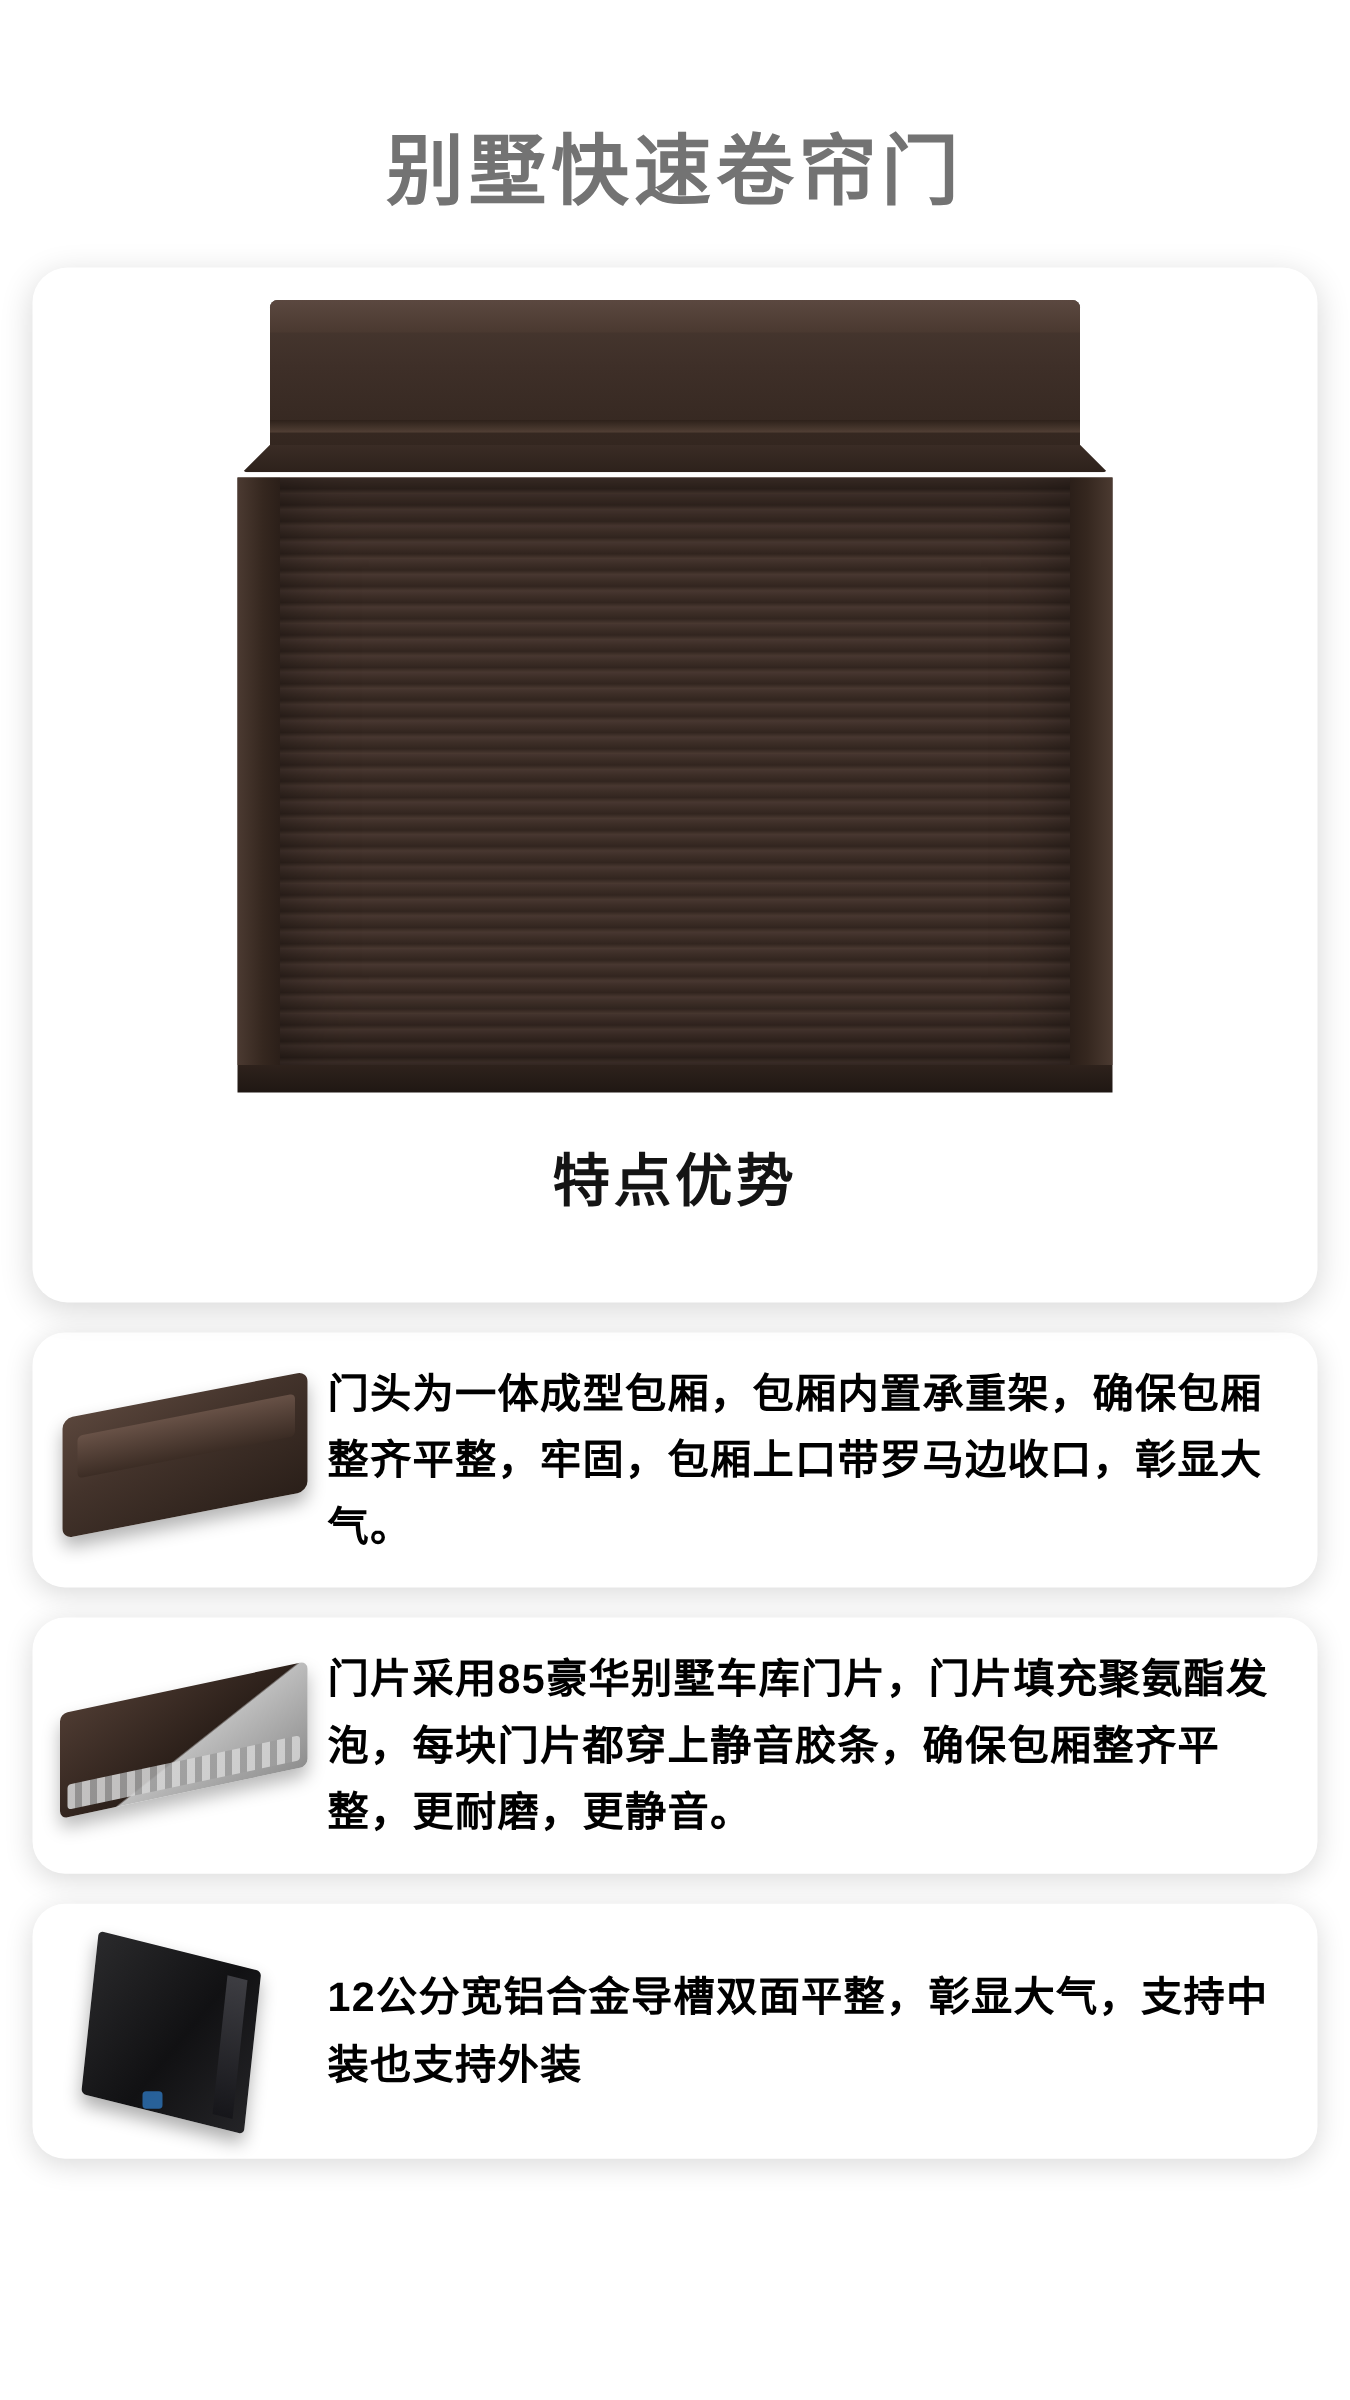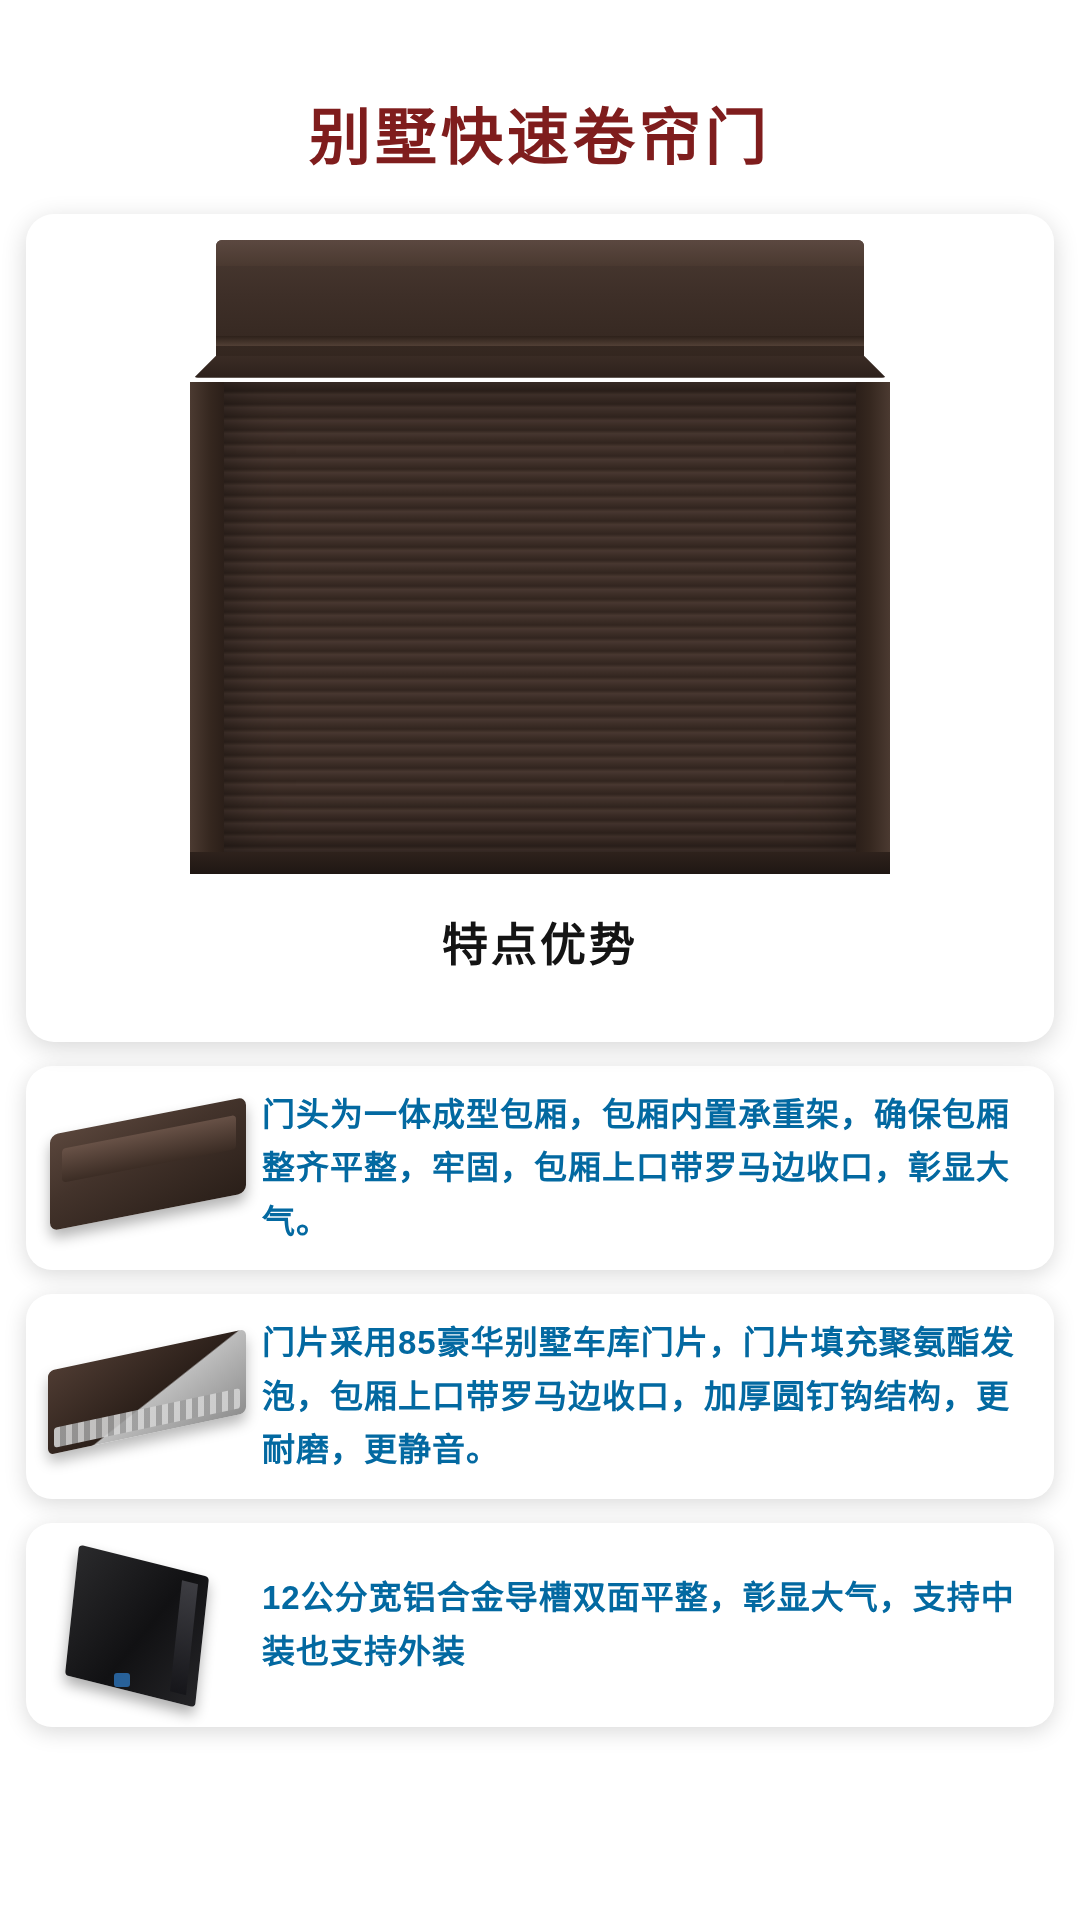--- a/index.html
+++ b/index.html
@@ -23,21 +23,21 @@
     position: relative;
     background: #ffffff;
   }
 
   
   .page-title {
     text-align: center;
     font-size: 62px;
     font-weight: bold;
     letter-spacing: 4px;
-    color: #7f1d1d;
+    color: #737373;
     padding-top: 62px;
     line-height: 1.1;
   }
 
   
   .hero-card {
     margin: 42px 26px 0 26px;
     background: #ffffff;
     border-radius: 28px;
     box-shadow: 0 6px 26px rgba(0,0,0,0.16);
@@ -147,21 +147,21 @@
     width: 210px;
     min-width: 210px;
     height: 160px;
     position: relative;
     margin-right: 8px;
   }
   .feature-text {
     flex: 1;
     font-size: 33px;
     line-height: 1.62;
-    color: #0369a1;
+    color: #000000;
     font-weight: bold;
     letter-spacing: 1px;
   }
 
   
   .thumb-headbox {
     position: absolute;
     left: 6px; top: 28px;
     width: 196px; height: 96px;
     background: linear-gradient(160deg,#5a463c 0%, #43332b 40%, #2a1f19 100%);
@@ -250,21 +250,21 @@
     <div class="feature-thumb">
       <div class="thumb-headbox"></div>
     </div>
     <div class="feature-text">门头为一体成型包厢，包厢内置承重架，确保包厢整齐平整，牢固，包厢上口带罗马边收口，彰显大气。</div>
   </div>
 
   <div class="feature-card">
     <div class="feature-thumb">
       <div class="thumb-slat"></div>
     </div>
-    <div class="feature-text">门片采用85豪华别墅车库门片，门片填充聚氨酯发泡，包厢上口带罗马边收口，加厚圆钉钩结构，更耐磨，更静音。</div>
+    <div class="feature-text">门片采用85豪华别墅车库门片，门片填充聚氨酯发泡，每块门片都穿上静音胶条，确保包厢整齐平整，更耐磨，更静音。</div>
   </div>
 
   <div class="feature-card">
     <div class="feature-thumb">
       <div class="thumb-rail"></div>
       <div class="thumb-rail-dot"></div>
     </div>
     <div class="feature-text">12公分宽铝合金导槽双面平整，彰显大气，支持中装也支持外装</div>
   </div>
 

